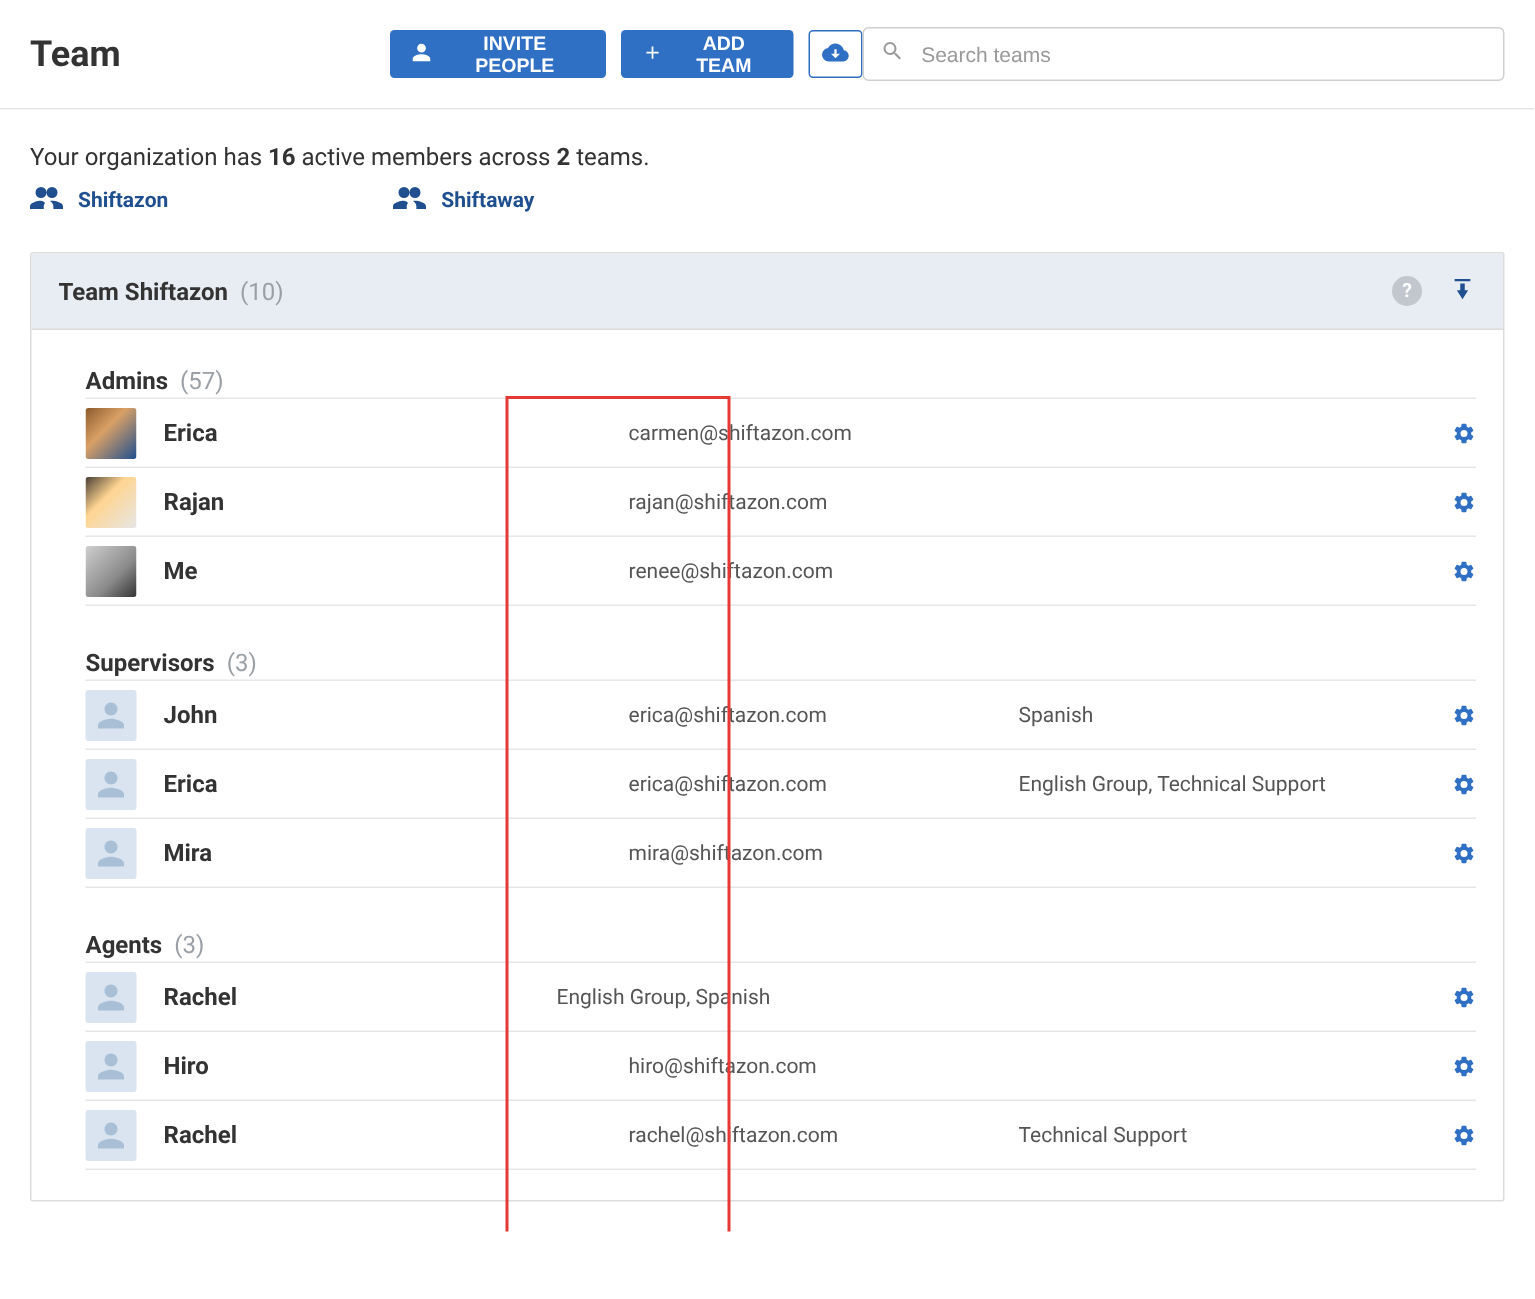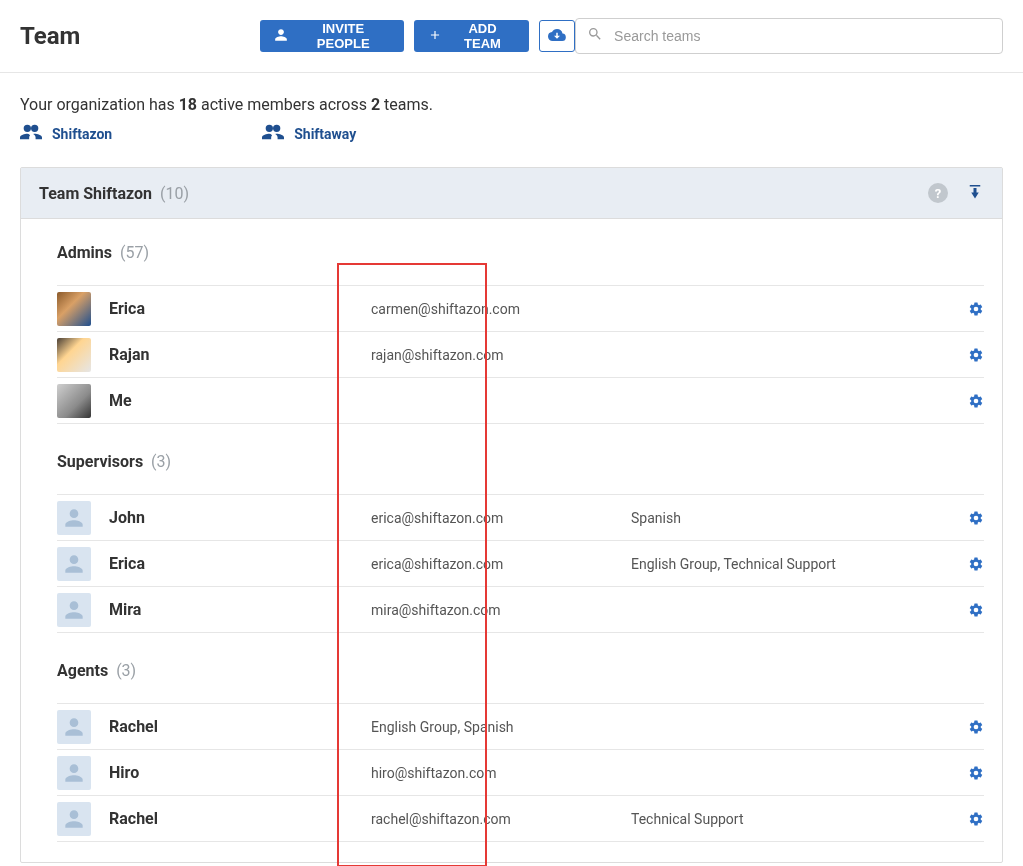--- a/index.html
+++ b/index.html
@@ -128,21 +128,21 @@
   }
   .download-icon svg { fill: #1f4f8f; }
 
   .sections { padding: 6px 18px 20px 36px; position: relative; }
   .section { margin-top: 28px; }
   .section:first-child { margin-top: 18px; }
   .section-title {
     font-size: 16px;
     font-weight: 700;
     color: #333;
-    padding-bottom: 23px;
+    padding-bottom: 2px;
     border-bottom: 1px solid #e6e6e6;
   }
   .row {
     display: flex;
     align-items: center;
     height: 46px;
     border-bottom: 1px solid #e6e6e6;
   }
   .avatar {
     width: 34px; height: 34px;
@@ -166,20 +166,21 @@
   .name-cell {
     flex: 0 0 280px;
     padding-left: 18px;
     font-weight: 700;
     color: #333;
   }
   .email-cell {
     flex: 0 0 260px;
     color: #555;
     font-size: 14px;
+    margin-left: 48px;
   }
   .tags-cell {
     flex: 1 1 auto;
     color: #555;
     font-size: 14px;
   }
   .gear-cell {
     flex: 0 0 30px;
     display: flex;
     justify-content: flex-end;
@@ -228,21 +229,21 @@
     <span class="search-icon-pos">
       <svg width="16" height="16" viewBox="0 0 24 24" fill="#999">
           <path d="M15.5 14h-.79l-.28-.27A6.471 6.471 0 0 0 16 9.5 6.5 6.5 0 1 0 9.5 16a6.47 6.47 0 0 0 4.23-1.57l.27.28v.79l5 4.99L20.49 19l-4.99-5zM9.5 14A4.5 4.5 0 1 1 14 9.5 4.5 4.5 0 0 1 9.5 14z"></path>
         </svg>
     </span>
     <input class="search-input" type="text" placeholder="Search teams" style="">
   </div>
 </div>
 
 <div class="summary">
-  <span>Your organization has </span><strong>18</strong><span> active members across </span><strong>2</strong><span> teams.</span>
+  <span>Your organization has </span><strong>16</strong><span> active members across </span><strong>2</strong><span> teams.</span>
 </div>
 
 <div class="team-links">
   <div class="team-link">
     <span>
       <svg width="22" height="16" viewBox="0 0 24 16">
           <path d="M8 8a4 4 0 1 0-4-4 4 4 0 0 0 4 4zm8 0a4 4 0 1 0-4-4 4 4 0 0 0 4 4zM8 10c-2.67 0-8 1.34-8 4v2h10v-2c0-.9.37-1.73 1-2.45C9.96 10.5 8.9 10 8 10zm8 0c-.47 0-1 .05-1.55.14 1.55.9 2.55 2.1 2.55 3.86v2h7v-2c0-2.66-5.33-4-8-4z"></path>
         </svg>
     </span>
     <span>Shiftazon</span>
@@ -301,20 +302,21 @@
             <svg width="16" height="16" viewBox="0 0 24 24">
               <path d="M19.14 12.94a7.14 7.14 0 0 0 .05-.94 7.14 7.14 0 0 0-.05-.94l2.03-1.58a.5.5 0 0 0 .12-.64l-1.92-3.32a.5.5 0 0 0-.6-.22l-2.39.96a7.03 7.03 0 0 0-1.62-.94l-.36-2.54a.5.5 0 0 0-.5-.42h-3.84a.5.5 0 0 0-.5.42l-.36 2.54c-.58.24-1.12.55-1.62.94l-2.39-.96a.5.5 0 0 0-.6.22L2.67 8.84a.5.5 0 0 0 .12.64l2.03 1.58a7.14 7.14 0 0 0-.05.94c0 .32.02.63.05.94l-2.03 1.58a.5.5 0 0 0-.12.64l1.92 3.32c.13.22.39.31.6.22l2.39-.96c.5.39 1.04.7 1.62.94l.36 2.54c.4.24.25.42.5.42h3.84c.25 0 .46-.18.5-.42l.36-2.54c.58-.24 1.12-.55 1.62-.94l2.39.96c.21.09.47 0 .6-.22l1.92-3.32a.5.5 0 0 0-.12-.64l-2.03-1.58zM12 15.5A3.5 3.5 0 1 1 15.5 12 3.5 3.5 0 0 1 12 15.5z"></path>
             </svg>
           </div>
         </div>
         <div class="row">
           <div class="avatar">
             <div class="avatar-img av-me"></div>
           </div>
           <div class="name-cell">Me</div>
+          <div class="email-cell">renee@shiftazon.com</div>
           <div class="tags-cell"></div>
           <div class="gear-cell">
             <svg width="16" height="16" viewBox="0 0 24 24">
               <path d="M19.14 12.94a7.14 7.14 0 0 0 .05-.94 7.14 7.14 0 0 0-.05-.94l2.03-1.58a.5.5 0 0 0 .12-.64l-1.92-3.32a.5.5 0 0 0-.6-.22l-2.39.96a7.03 7.03 0 0 0-1.62-.94l-.36-2.54a.5.5 0 0 0-.5-.42h-3.84a.5.5 0 0 0-.5.42l-.36 2.54c-.58.24-1.12.55-1.62.94l-2.39-.96a.5.5 0 0 0-.6.22L2.67 8.84a.5.5 0 0 0 .12.64l2.03 1.58a7.14 7.14 0 0 0-.05.94c0 .32.02.63.05.94l-2.03 1.58a.5.5 0 0 0-.12.64l1.92 3.32c.13.22.39.31.6.22l2.39-.96c.5.39 1.04.7 1.62.94l.36 2.54c.4.24.25.42.5.42h3.84c.25 0 .46-.18.5-.42l.36-2.54c.58-.24 1.12-.55 1.62-.94l2.39.96c.21.09.47 0 .6-.22l1.92-3.32a.5.5 0 0 0-.12-.64l-2.03-1.58zM12 15.5A3.5 3.5 0 1 1 15.5 12 3.5 3.5 0 0 1 12 15.5z"></path>
             </svg>
           </div>
         </div>
       </div>
       <div class="section">
         <div class="section-title"><span>Supervisors</span> <span class="count-paren">(<span>3</span>)</span></div>

